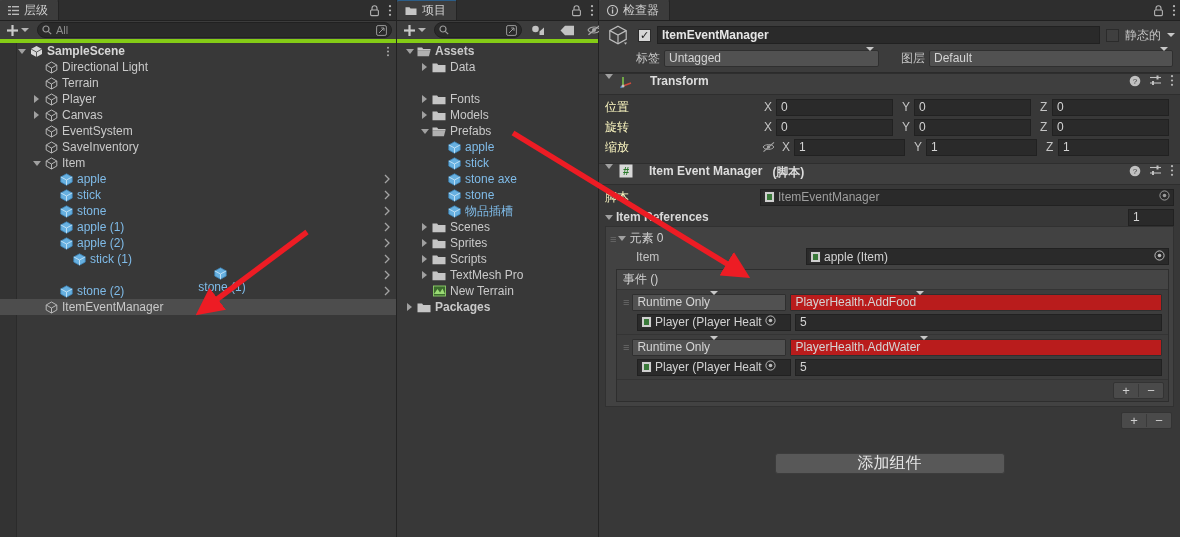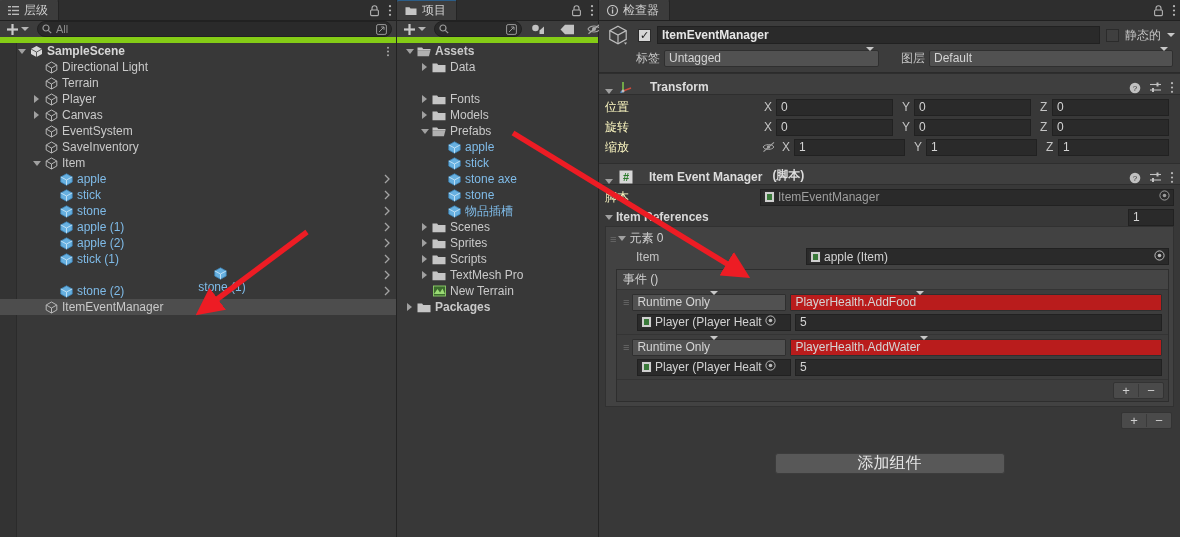--- a/index.html
+++ b/index.html
@@ -30,21 +30,21 @@
   }
   .tab.active-blue { border-top: 2px solid #2c5d87; }
   .tabbar-right {
     position: absolute; right: 4px; top: 0; height: 21px;
     display: flex; align-items: center; gap: 8px;
   }
   .toolbar {
     height: 22px; background: #3c3c3c;
     display: flex; align-items: center; gap: 4px;
     padding: 0 4px;
-    border-bottom: 6px solid #84cc16;
+    border-bottom: 4px solid #84cc16;
   }
 
   .ico { display: inline-flex; align-items: center; justify-content: center; }
   .ico svg { display: block; }
 
   
   .plusbtn { display: flex; align-items: center; gap: 2px; padding: 0 4px 0 2px; height: 17px; }
   .caret-dn { width: 0; height: 0; border-left: 4px solid transparent; border-right: 4px solid transparent; border-top: 4px solid #b4b4b4; }
 
   
@@ -106,21 +106,21 @@
   .dd {
     height: 17px; background: #515151; border: 1px solid #2f2f2f; border-radius: 2px;
     display: flex; align-items: center; padding: 0 4px; color: #d4d4d4; font-size: 12px;
     position: relative;
   }
   .dd .arw { position: absolute; right: 4px; top: 50%; transform: translateY(-50%); }
   .arwtri { width: 0; height: 0; border-left: 4px solid transparent; border-right: 4px solid transparent; border-top: 4px solid #c8c8c8; }
 
   
   .comp-head {
-    height: 22px; background: #3f3f3f; display: flex; align-items: flex-end;
+    height: 22px; background: #3f3f3f; display: flex; align-items: flex-start;
     gap: 6px; padding: 0 6px; border-top: 1px solid #2e2e2e; border-bottom: 1px solid #2e2e2e;
   }
   .comp-title { font-weight: bold; color: #dddddd; font-size: 12px; }
   .comp-head-right { margin-left: auto; display: flex; align-items: center; gap: 8px; }
 
   .comp-body { padding: 3px 6px 5px 6px; }
   .prow { display: flex; align-items: center; height: 18px; margin-bottom: 2px; }
   .prow .pname { width: 155px; font-size: 12px; color: #fef9c3; }
   .vec3 { flex: 1; display: flex; align-items: center; gap: 0; }
   .axis { width: 16px; text-align: left; color: #c4c4c4; font-size: 12px; padding-left: 4px; }
@@ -444,21 +444,21 @@
                 <path d="M6.5 7 V12.2" fill="none" stroke="#c7e4f7" stroke-width="0.9"></path>
               </svg>
             </span>
             <span class="lbl">apple (2)</span>
             <span class="chevR">
               <svg width="6" height="10" viewBox="0 0 6 10">
                 <path d="M1 1 L5 5 L1 9" fill="none" stroke="#a4a4a4" stroke-width="1.3"></path>
               </svg>
             </span>
           </div>
-          <div class="row prefab " style="padding-left: 45px;">
+          <div class="row prefab " style="padding-left: 58px;">
             <span class="tw"></span>
             <span class="gicon">
               <svg width="13" height="13" viewBox="0 0 13 13">
                 <path d="M6.5 0.8 L12.2 3.9 V9.1 L6.5 12.2 L0.8 9.1 V3.9 Z" fill="#67b0e0" stroke="#3e87bb" stroke-width="0.8"></path>
                 <path d="M0.8 3.9 L6.5 7 L12.2 3.9" fill="none" stroke="#c7e4f7" stroke-width="0.9"></path>
                 <path d="M6.5 7 V12.2" fill="none" stroke="#c7e4f7" stroke-width="0.9"></path>
               </svg>
             </span>
             <span class="lbl">stick (1)</span>
             <span class="chevR">

